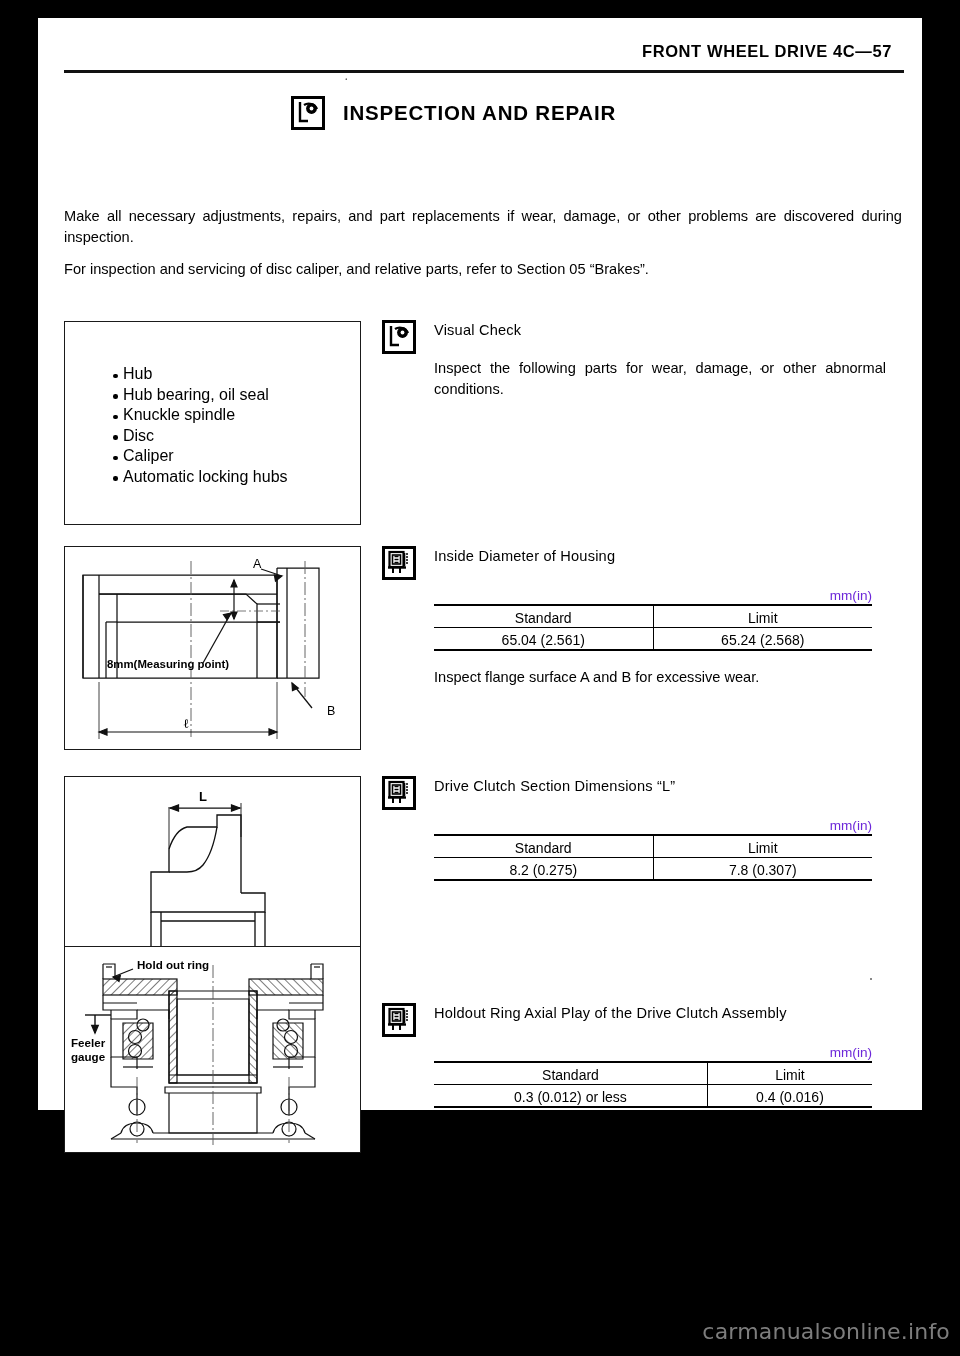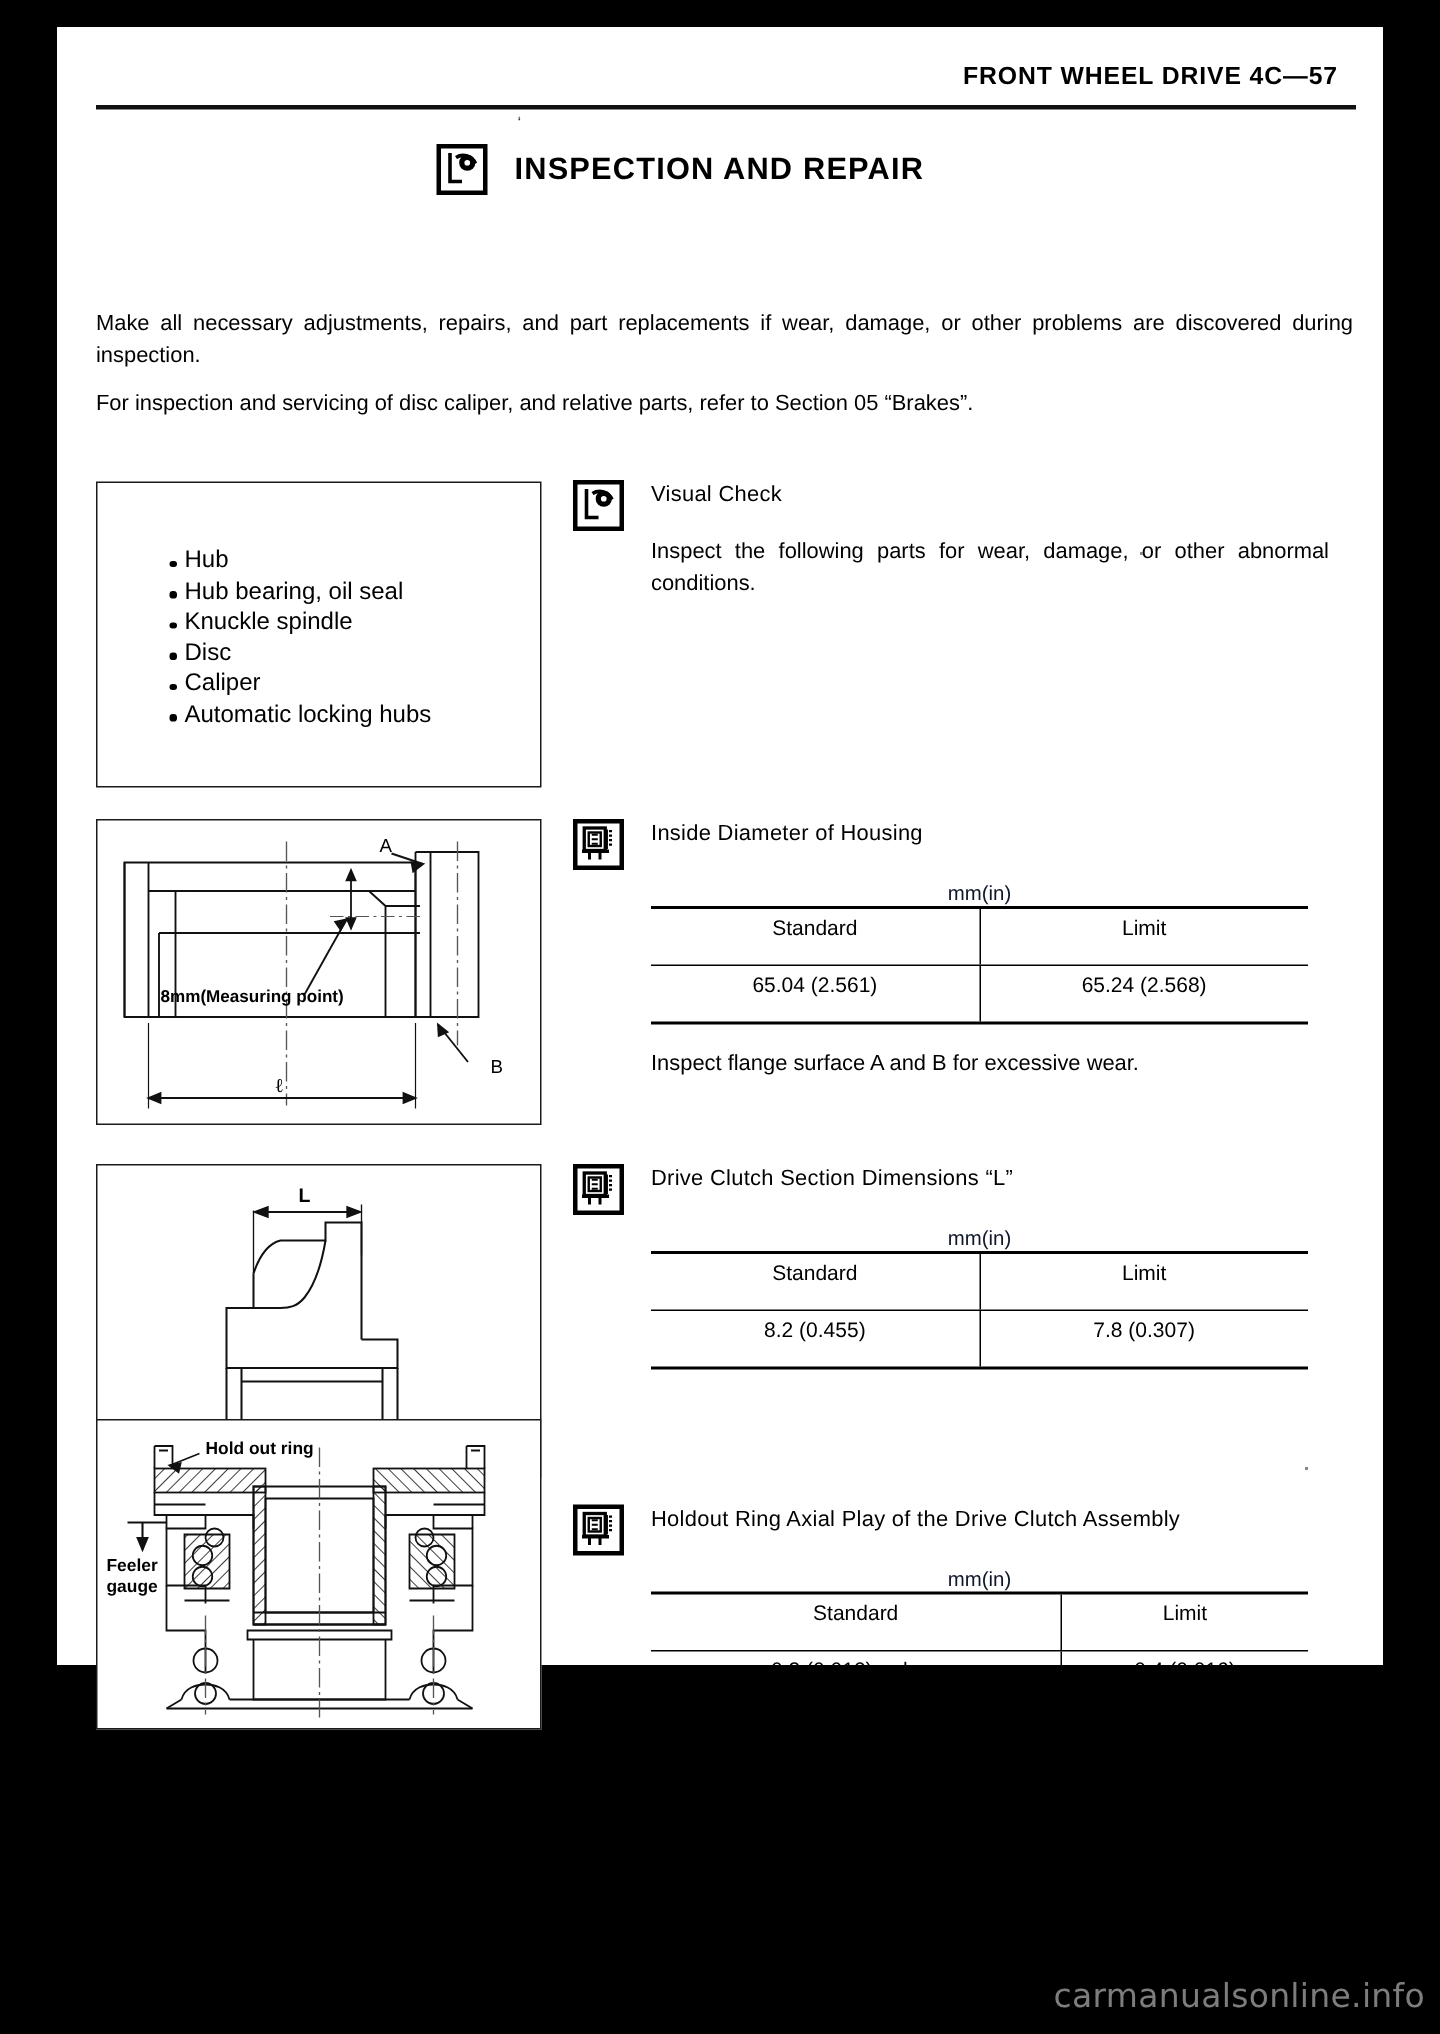--- a/index.html
+++ b/index.html
@@ -146,36 +146,36 @@
     font-size: 14.6px;
     line-height: 21px;
     color: #000;
     text-align: justify;
     text-justify: inter-word;
     margin: 4px 0 0 0;
     width: 452px;
   }
   .unit-label {
     font-size: 13.6px;
-    color: #0f172a;
-    text-align: center;
+    color: #6d28d9;
+    text-align: right;
     width: 438px;
     margin-top: 8px;
   }
   table.spec {
     border-collapse: collapse;
     width: 438px;
     margin-top: 1px;
   }
   table.spec th, table.spec td {
     text-align: center;
     font-size: 14px;
     color: #000;
     font-weight: normal;
-    padding: 4px 0 17px 0;
+    padding: 4px 0 1px 0;
   }
   table.spec thead th {
     border-top: 2.4px solid #000;
     border-bottom: 1.1px solid #000;
   }
   table.spec tbody td {
     border-bottom: 2.4px solid #000;
   }
   table.spec .divcell {
     border-left: 1.1px solid #000;
@@ -423,21 +423,21 @@
           <div class="unit-label">mm(in)</div>
           <table class="spec">
             <thead>
               <tr>
                 <th>Standard</th>
                 <th class="divcell">Limit</th>
               </tr>
             </thead>
             <tbody>
               <tr>
-                <td>8.2 (0.455)</td>
+                <td>8.2 (0.275)</td>
                 <td class="divcell">7.8 (0.307)</td>
               </tr>
             </tbody>
           </table>
         </div>
       </div>
     </div>
 
     <div class="block" style="left:0; top:0;">
 

